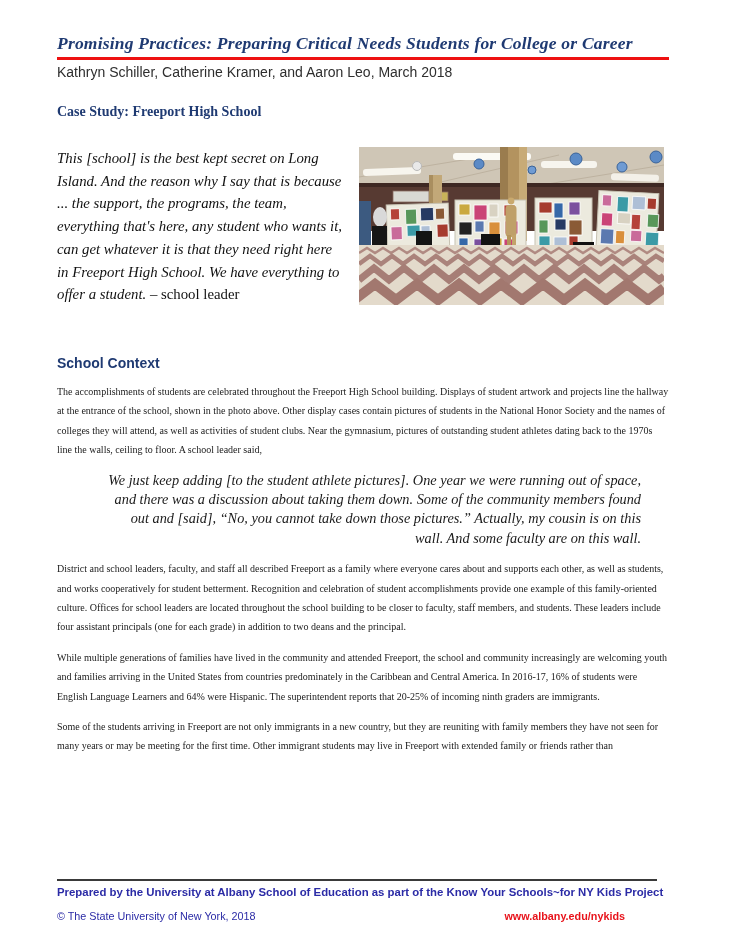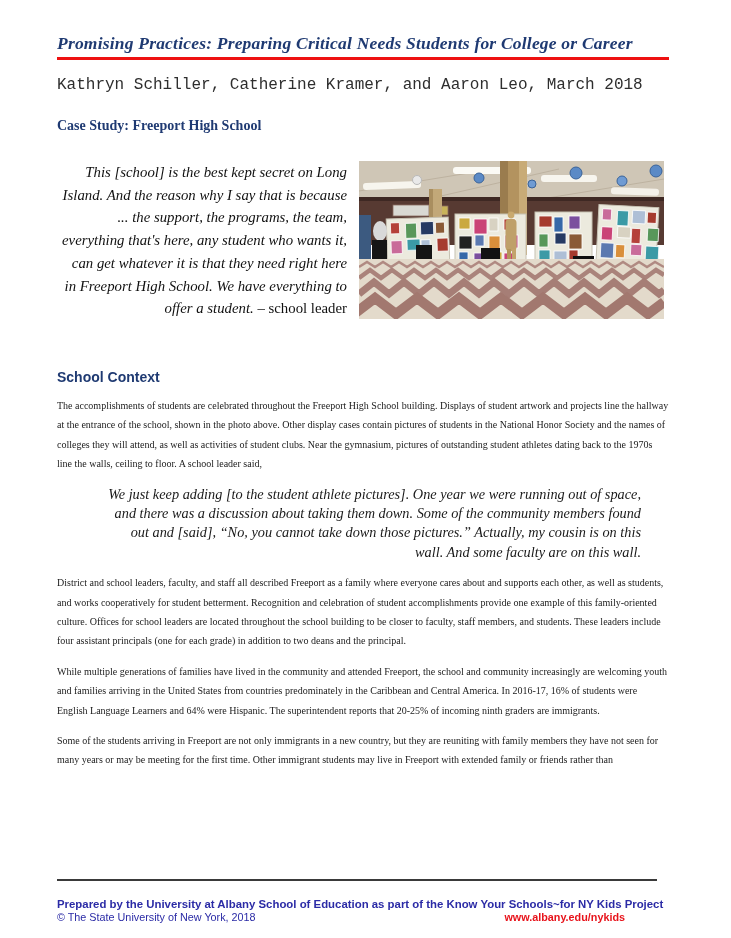--- a/index.html
+++ b/index.html
@@ -9,49 +9,49 @@
   body{
     width:731px;height:938px;position:relative;background:#ffffff;overflow:hidden;
     font-family:"Liberation Serif", serif;color:var(--ink);
   }
   .content{position:absolute;left:57px;top:0;width:612px;}
   .series-title{
     padding-top:33px;font-family:"Liberation Serif",serif;font-style:italic;font-weight:bold;
     font-size:17.5px;line-height:21px;color:var(--navy);letter-spacing:.2px;white-space:nowrap;
   }
   .red-rule{height:3px;background:var(--red);margin-top:3px;}
-  .byline{font-family:Liberation Mono, monospace;font-size:16px;color:#2e2e2e;margin-top:16px;}
+  .byline{font-family:Liberation Sans, sans-serif;font-size:14px;color:#2e2e2e;margin-top:4px;}
   .doc-title{
     font-family:"Liberation Serif",serif;font-weight:bold;font-size:14px;color:var(--navy);
     margin:24px 0 0 0;
   }
   .hero{display:flex;align-items:flex-start;margin-top:27px;}
   .pull-quote{
     width:290px;margin:0 12px 0 0;font-style:italic;font-size:14.8px;line-height:22.7px;
-    text-align:right;color:#111;
+    color:#111;
   }
   .pull-quote .attr{font-style:normal;}
   .photo-frame{width:305px;height:158px;flex:0 0 auto;}
   .photo-frame svg{display:block;width:305px;height:158px;}
   .section-heading{
     font-family:Liberation Sans, sans-serif;font-weight:bold;font-size:14px;color:var(--navy);
     margin-top:49px;
   }
   .body-par{font-size:10px;line-height:19.4px;margin:11px 0 0 0;text-align:left;}
   .block-quote{
     font-size:14.3px;line-height:19.4px;margin:11px 28px 0 44px;font-style:italic;text-align:right;
   }
   .page-footer{position:absolute;left:57px;top:879px;width:612px;}
   .footer-rule{height:1.5px;width:600px;background:#3a3a3a;}
   .credit{
     font-family:"Liberation Sans",sans-serif;font-weight:bold;font-size:11.4px;
-    color:var(--blue);margin-top:17px;white-space:nowrap;
+    color:var(--blue);margin-top:5px;white-space:nowrap;
   }
   .foot-row{
-    display:flex;justify-content:space-between;align-items:center;margin-top:1px;
+    display:flex;justify-content:space-between;align-items:center;margin-top:12px;
     font-family:"Liberation Sans",sans-serif;font-size:10.8px;
   }
   .copyright{color:var(--blue);}
   .site-link{color:var(--urlred);font-weight:bold;margin-right:44px;text-decoration:none;}
 </style>
 </head>
 <body>
 
 <div class="content">
 

